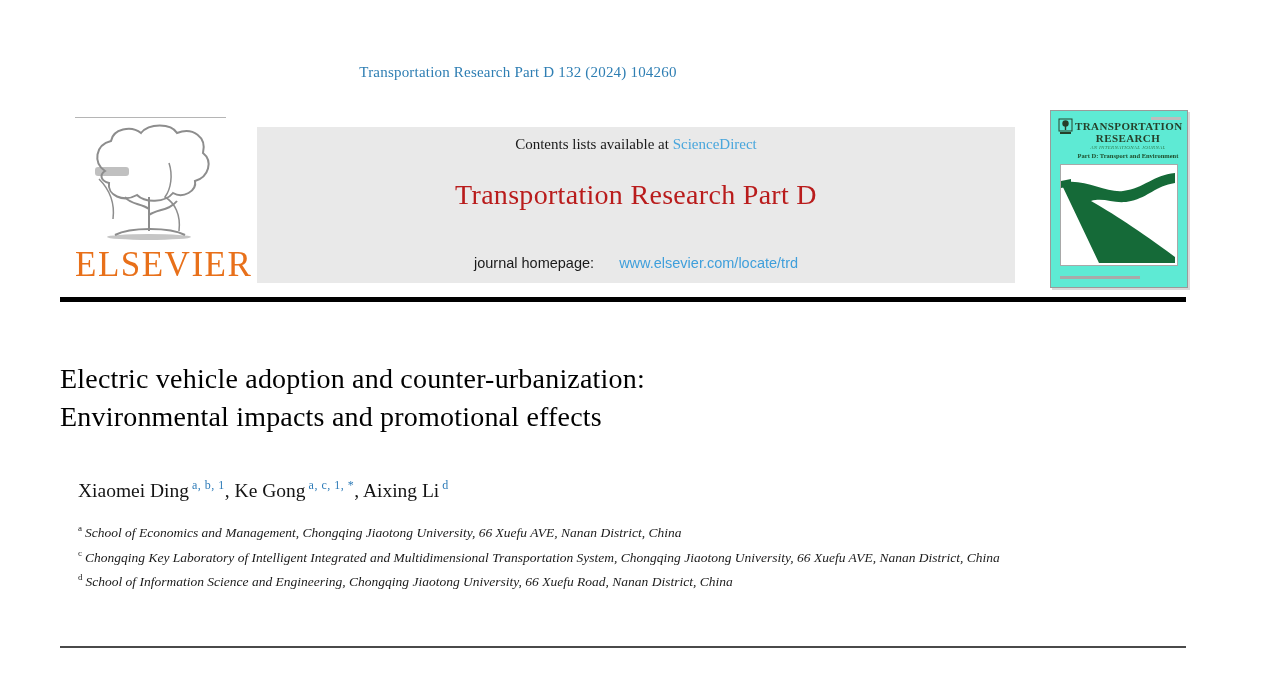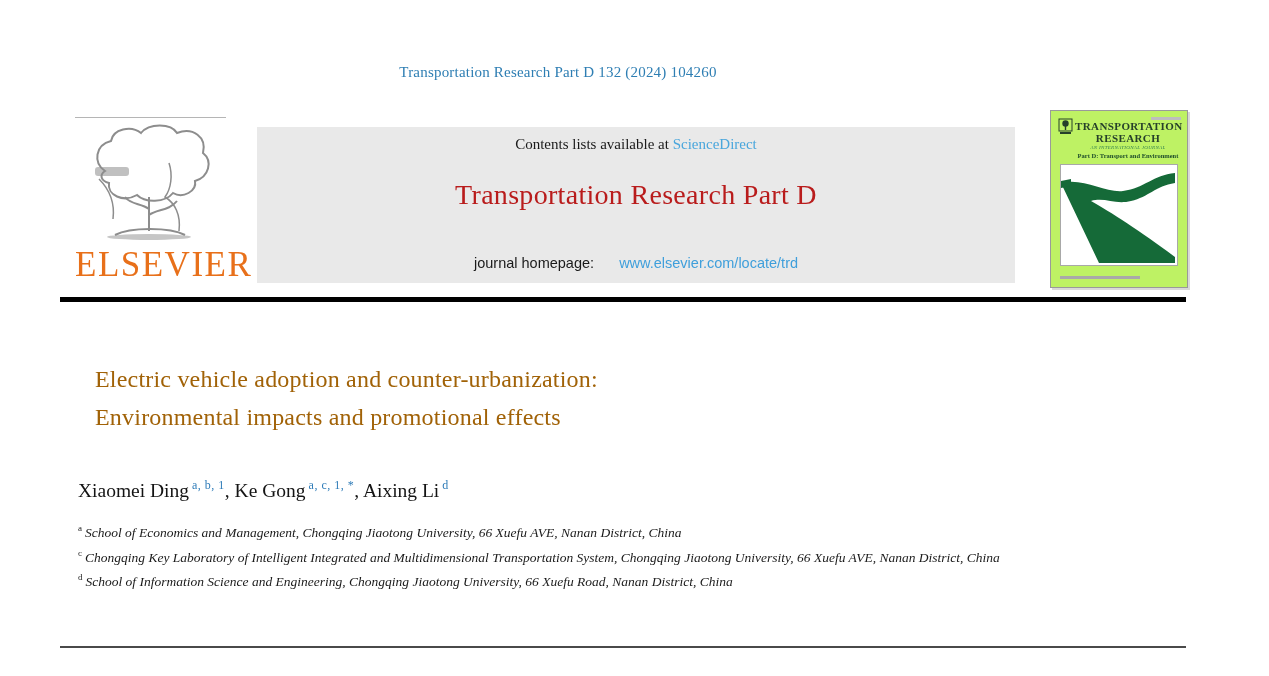--- a/index.html
+++ b/index.html
@@ -3,21 +3,21 @@
 <meta charset="utf-8">
 <style>
   html,body{margin:0;padding:0;}
   body{
     width:1269px;height:676px;position:relative;overflow:hidden;
     background:#ffffff;font-family:"Liberation Serif",serif;
   }
   
   .citation{
     position:absolute;top:64px;left:0;width:1036px;text-align:center;
-    font-size:15px;color:#2e7eb3;letter-spacing:.2px;padding-left:40px;
+    font-size:15px;color:#2e7eb3;letter-spacing:.2px;
   }
   
   .banner{
     position:absolute;left:257px;top:127px;width:758px;height:156px;
     background:#e9e9e9;text-align:center;
   }
   .contents-line{position:absolute;top:9px;left:0;width:100%;font-size:15px;color:#1a1a1a;font-family:Liberation Serif, serif;}
   .contents-line .sd-link{color:#49a6dc;cursor:pointer;}
   .journal-title{
     position:absolute;top:52px;left:0;width:100%;
@@ -32,21 +32,21 @@
   .elsevier-block{position:absolute;left:75px;top:117px;width:151px;height:168px;}
   .elsevier-topline{position:absolute;left:0;top:0;width:151px;height:1px;background:#b5b5b5;}
   .elsevier-tree{position:absolute;left:10px;top:6px;width:130px;height:128px;}
   .elsevier-name{
     position:absolute;left:0;bottom:0;width:100%;
     font-size:35px;color:#e8701a;letter-spacing:1.5px;font-weight:500;
   }
   
   .cover{
     position:absolute;left:1050px;top:110px;width:136px;height:176px;
-    background:#bef264;border:1px solid #9a9a9a;box-shadow:2px 2px 0 #d9d9d9;
+    background:#5eead4;border:1px solid #9a9a9a;box-shadow:2px 2px 0 #d9d9d9;
     cursor:pointer;
   }
   .cover-issn{position:absolute;top:6px;right:6px;width:30px;height:3px;background:#bdbdbd;}
   .cover-tree-icon{position:absolute;top:7px;left:7px;width:15px;height:17px;}
   .cover-title{
     position:absolute;top:9px;left:24px;width:106px;text-align:center;
     font-size:11px;line-height:12px;font-weight:bold;color:#26402a;letter-spacing:.4px;
   }
   .cover-subtitle{
     position:absolute;top:34px;left:24px;width:106px;text-align:center;
@@ -59,22 +59,22 @@
   .cover-graphic{
     position:absolute;top:53px;left:9px;width:116px;height:100px;
     border:1px solid #a8a8a8;background:#fff;
   }
   .cover-editors{position:absolute;bottom:8px;left:9px;width:80px;height:3px;background:#a9a9a9;}
   
   .black-bar{position:absolute;left:60px;top:297px;width:1126px;height:5px;background:#000;}
   .bottom-rule{position:absolute;left:60px;top:646px;width:1126px;height:2px;background:#4a4a4a;}
   
   .article-title{
-    position:absolute;left:95px;top:360px;width:1000px;
-    font-size:24px;line-height:38px;color:#a16207;letter-spacing:.2px;
+    position:absolute;left:60px;top:360px;width:1000px;
+    font-size:28px;line-height:38px;color:#000000;letter-spacing:.2px;
   }
   .authors{
     position:absolute;left:78px;top:468px;width:1000px;
     font-size:19.5px;color:#141414;margin-top:10px;
   }
   .authors sup{
     font-size:12px;color:#2f7cb8;margin-left:3px;letter-spacing:.5px;cursor:pointer;
   }
   .affiliations{
     position:absolute;left:78px;top:518px;width:948px;

